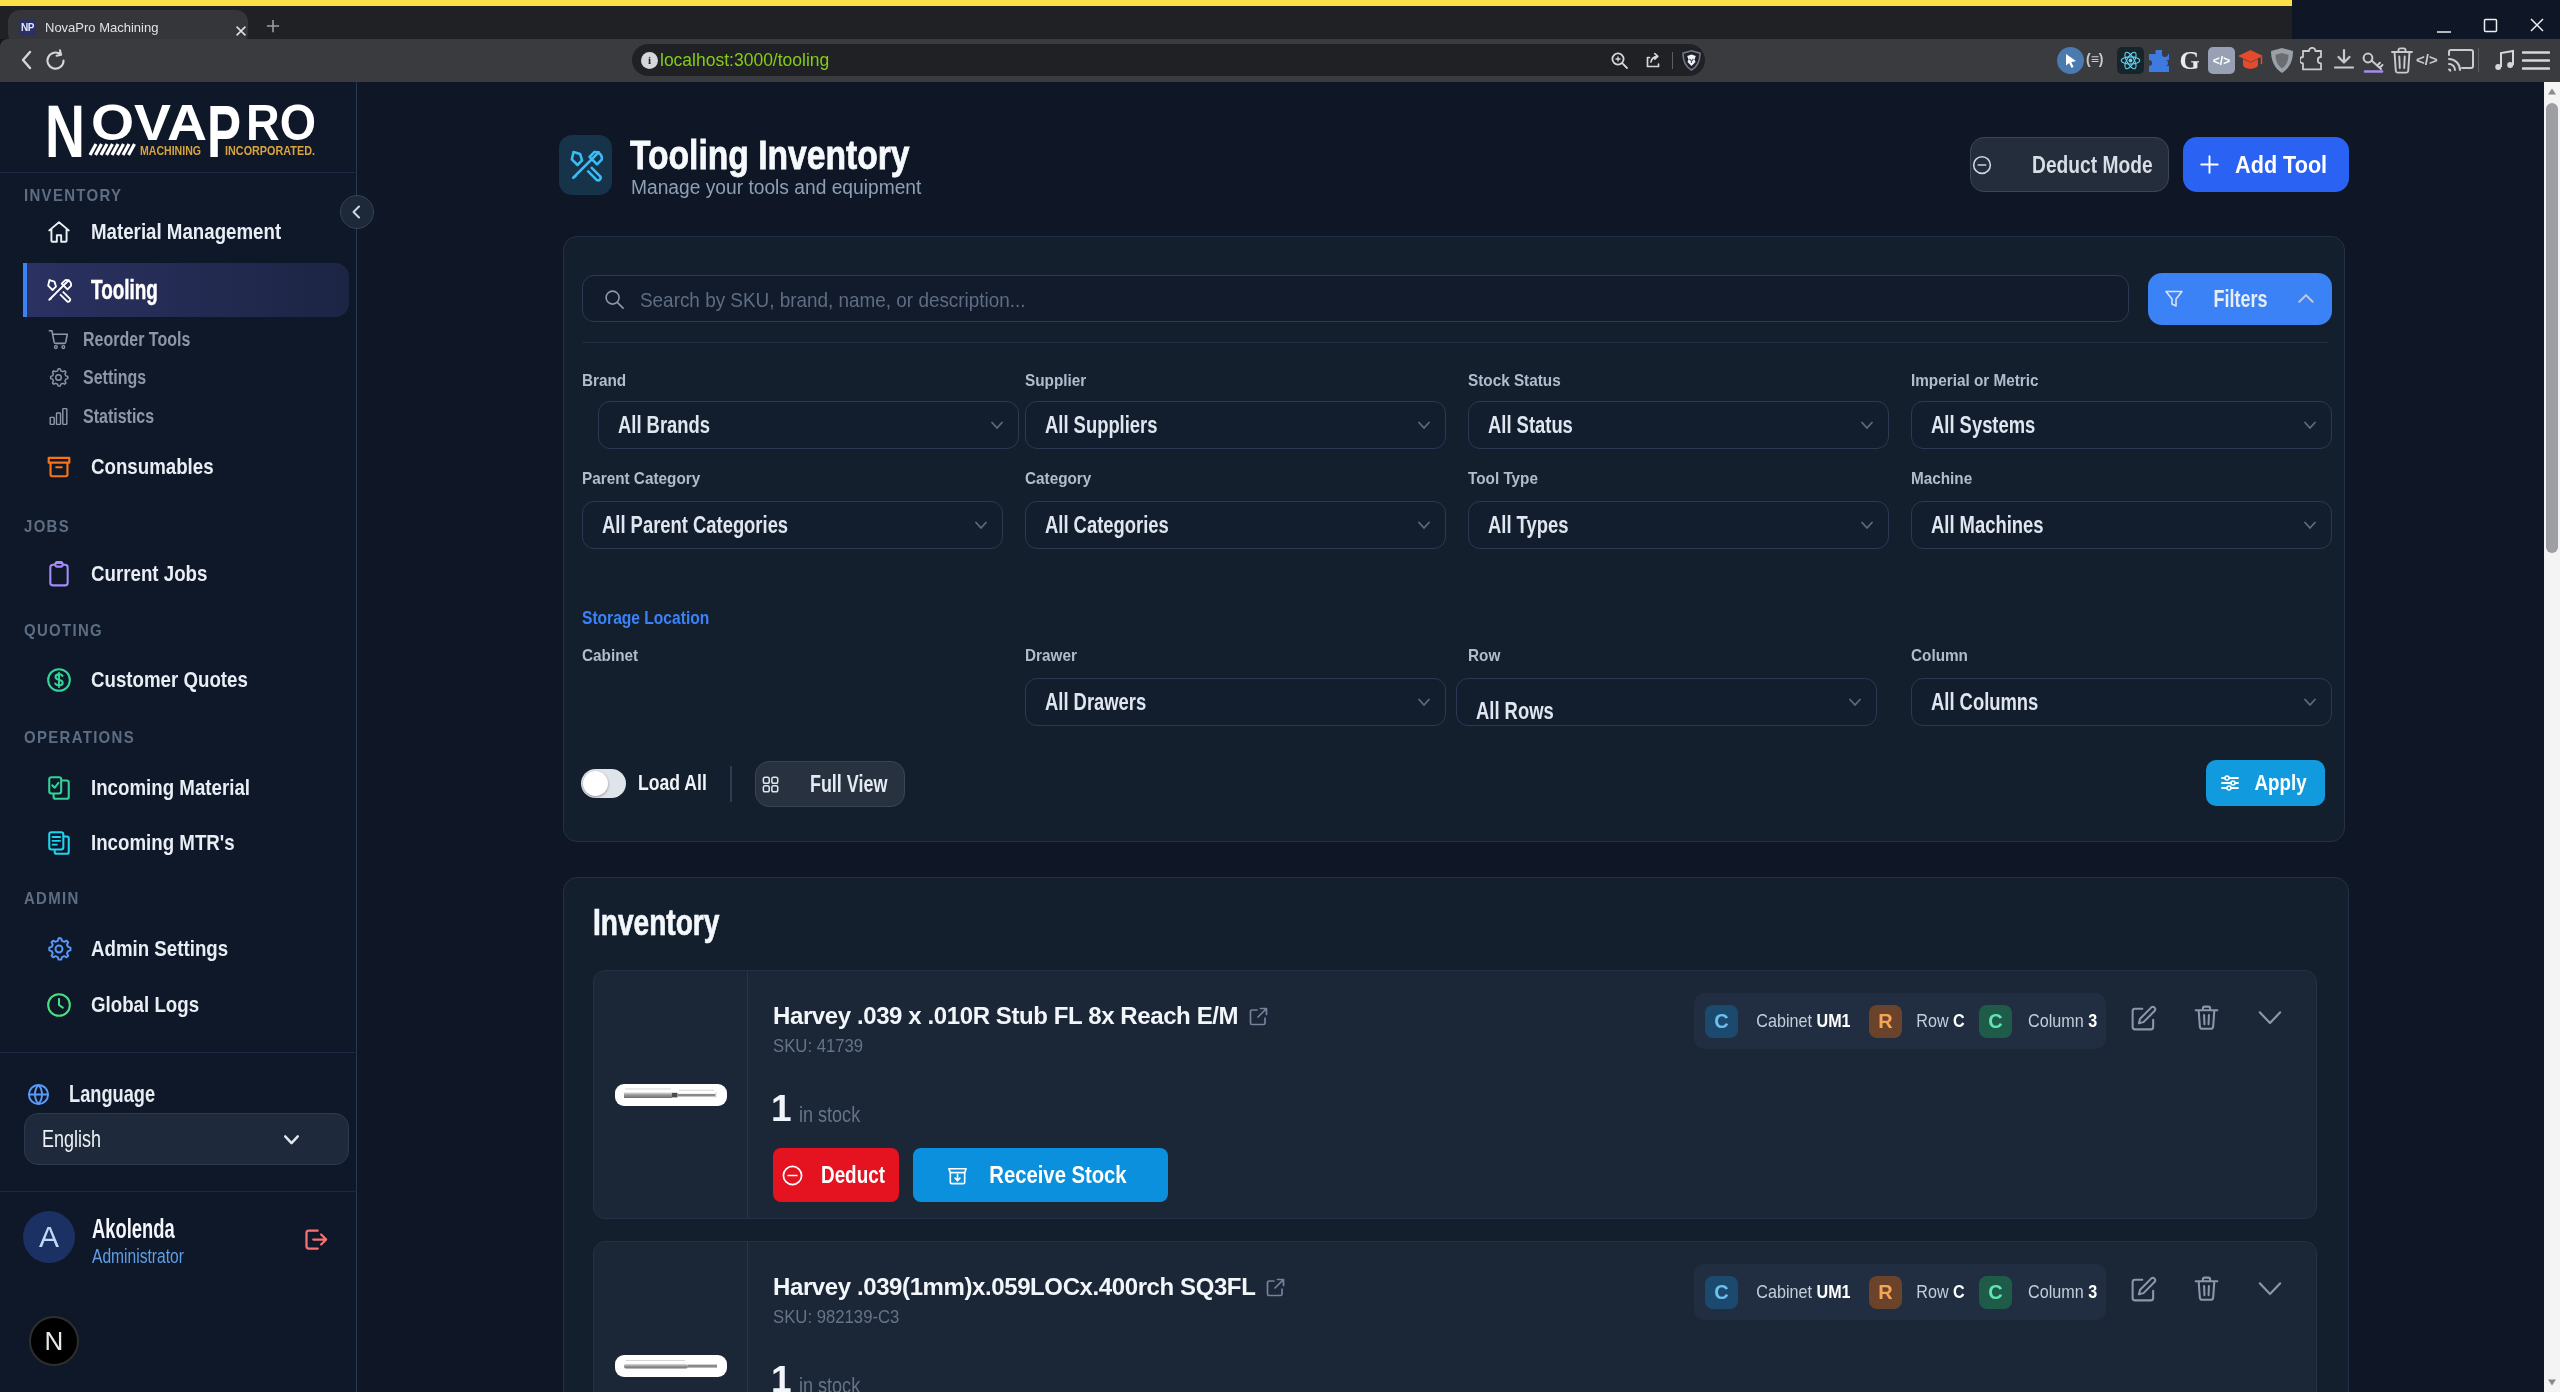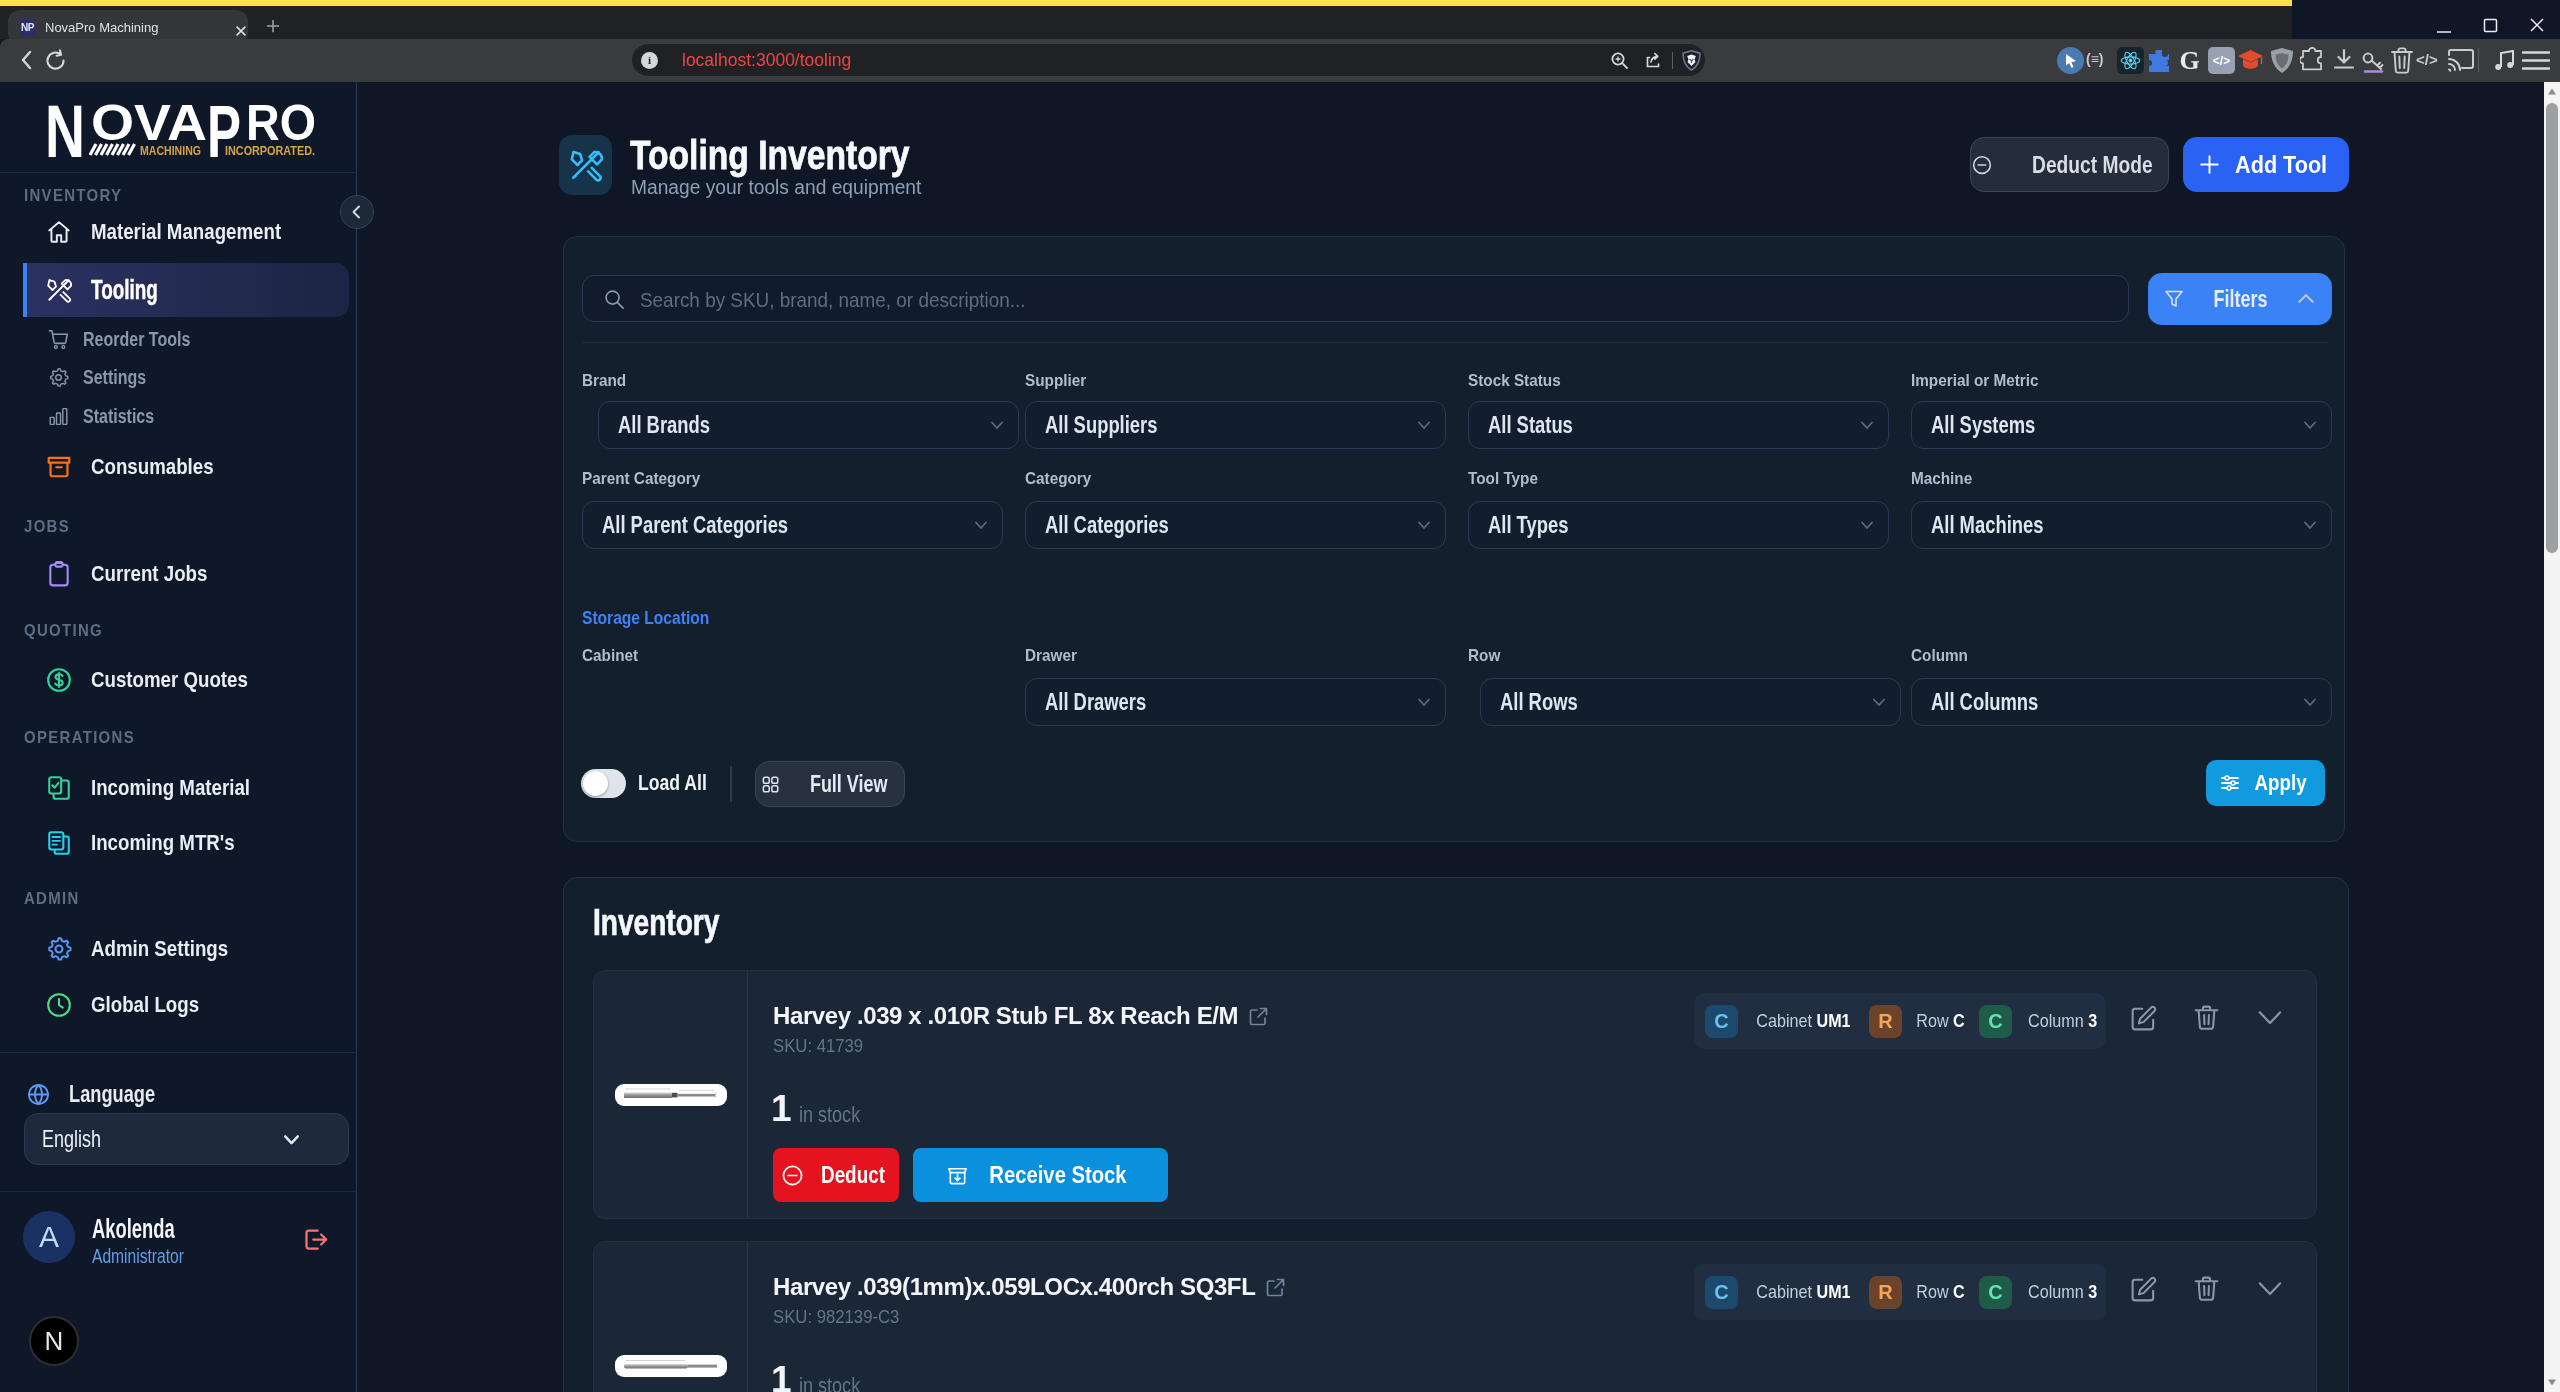--- a/index.html
+++ b/index.html
@@ -74,21 +74,21 @@
   </div>
   <div id="toolbar">
     <svg class="abs cicon" style="left:14px;top:8px" width="26" height="26" viewBox="0 0 26 26">
         <path d="M16 5 L9 13 L16 21" stroke="#d5d7db" stroke-width="2.4" fill="none" stroke-linecap="round" stroke-linejoin="round"></path>
       </svg>
     <svg class="abs" style="left:43px;top:9px" width="25" height="25" viewBox="0 0 28 28">
         <path d="M23 14 A9 9 0 1 1 19.8 7.2 M19 2.5 L20.3 7.5 L15.2 8.7" stroke="#d5d7db" stroke-width="2.3" fill="none" stroke-linecap="round" stroke-linejoin="round"></path>
       </svg>
     <div id="urlbar">
       <div style="width:17px;height:17px;border-radius:50%;background:#d4d6da;margin-left:9px;display:flex;align-items:center;justify-content:center;color:#202124;font-size:11px;font-weight:bold;font-family:'Liberation Serif',serif;">i</div>
-      <div style="color:#ef4444;font-size:17.5px;margin-left:24px;">localhost:3000/tooling</div>
+      <div style="color:#84cc16;font-size:17.5px;margin-left:2px;">localhost:3000/tooling</div>
       <svg class="abs" style="left:978px;top:7px" width="19" height="19" viewBox="0 0 19 19">
           <circle cx="8" cy="8" r="5.6" stroke="#d5d7db" stroke-width="1.8" fill="none"></circle>
           <path d="M12.2 12.2 L17 17" stroke="#d5d7db" stroke-width="1.8" stroke-linecap="round"></path>
           <path d="M5.5 8 H10.5 M8 5.5 V10.5" stroke="#d5d7db" stroke-width="1.4"></path>
         </svg>
       <svg class="abs" style="left:1012px;top:7px" width="19" height="19" viewBox="0 0 19 19">
           <path d="M5.5 6.5 H3.5 V15.5 H14.5 V13" stroke="#d5d7db" stroke-width="1.7" fill="none" stroke-linecap="round" stroke-linejoin="round"></path>
           <path d="M7 11 C7.5 7.5 10 5.5 13.8 5.3 M13.8 5.3 L10.8 2.6 M13.8 5.3 L10.8 8" stroke="#d5d7db" stroke-width="1.7" fill="none" stroke-linecap="round" stroke-linejoin="round"></path>
         </svg>
       <div class="abs" style="left:1040px;top:8px;width:1px;height:17px;background:#5b5d61;"></div>
@@ -420,21 +420,21 @@
       <div class="flabel" style="left:18px;top:409px;">Cabinet</div>
       <div class="flabel" style="left:461px;top:409px;">Drawer</div>
       <div class="flabel" style="left:904px;top:409px;">Row</div>
       <div class="flabel" style="left:1347px;top:409px;">Column</div>
       <div class="select" style="left:461px;top:441px;">
           <span class="t">All Drawers</span>
           <svg class="chev" width="18" height="18" viewBox="0 0 18 18">
             <path d="M4 6.5 L9 12 L14 6.5" stroke="#5d6b80" stroke-width="1.8" fill="none" stroke-linecap="round" stroke-linejoin="round"></path>
           </svg>
         </div>
-      <div class="select" style="left:916px;top:441px;">
+      <div class="select" style="left:892px;top:441px;align-items:flex-end;">
           <span class="t">All Rows</span>
           <svg class="chev" width="18" height="18" viewBox="0 0 18 18">
             <path d="M4 6.5 L9 12 L14 6.5" stroke="#5d6b80" stroke-width="1.8" fill="none" stroke-linecap="round" stroke-linejoin="round"></path>
           </svg>
         </div>
       <div class="select" style="left:1347px;top:441px;">
           <span class="t">All Columns</span>
           <svg class="chev" width="18" height="18" viewBox="0 0 18 18">
             <path d="M4 6.5 L9 12 L14 6.5" stroke="#5d6b80" stroke-width="1.8" fill="none" stroke-linecap="round" stroke-linejoin="round"></path>
           </svg>

